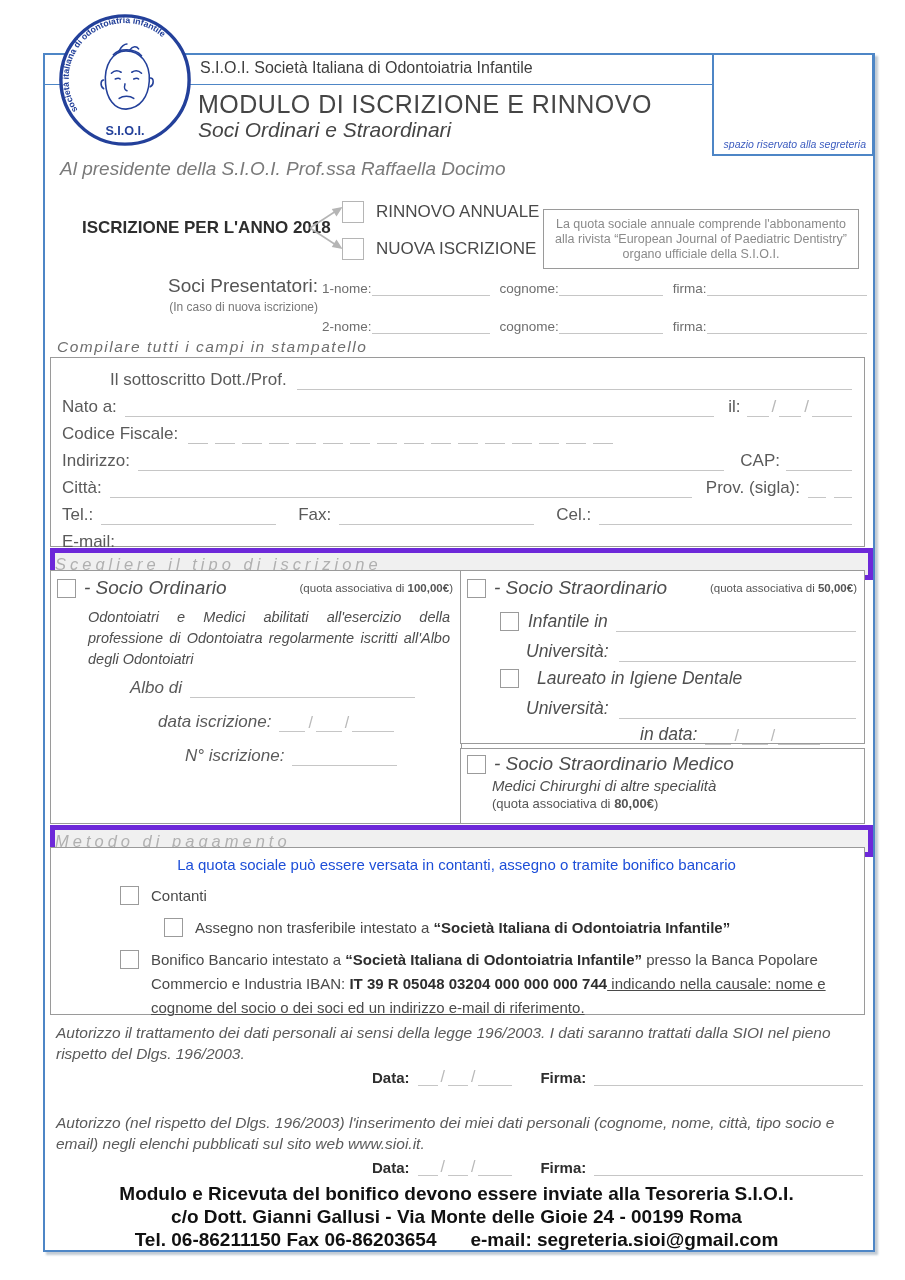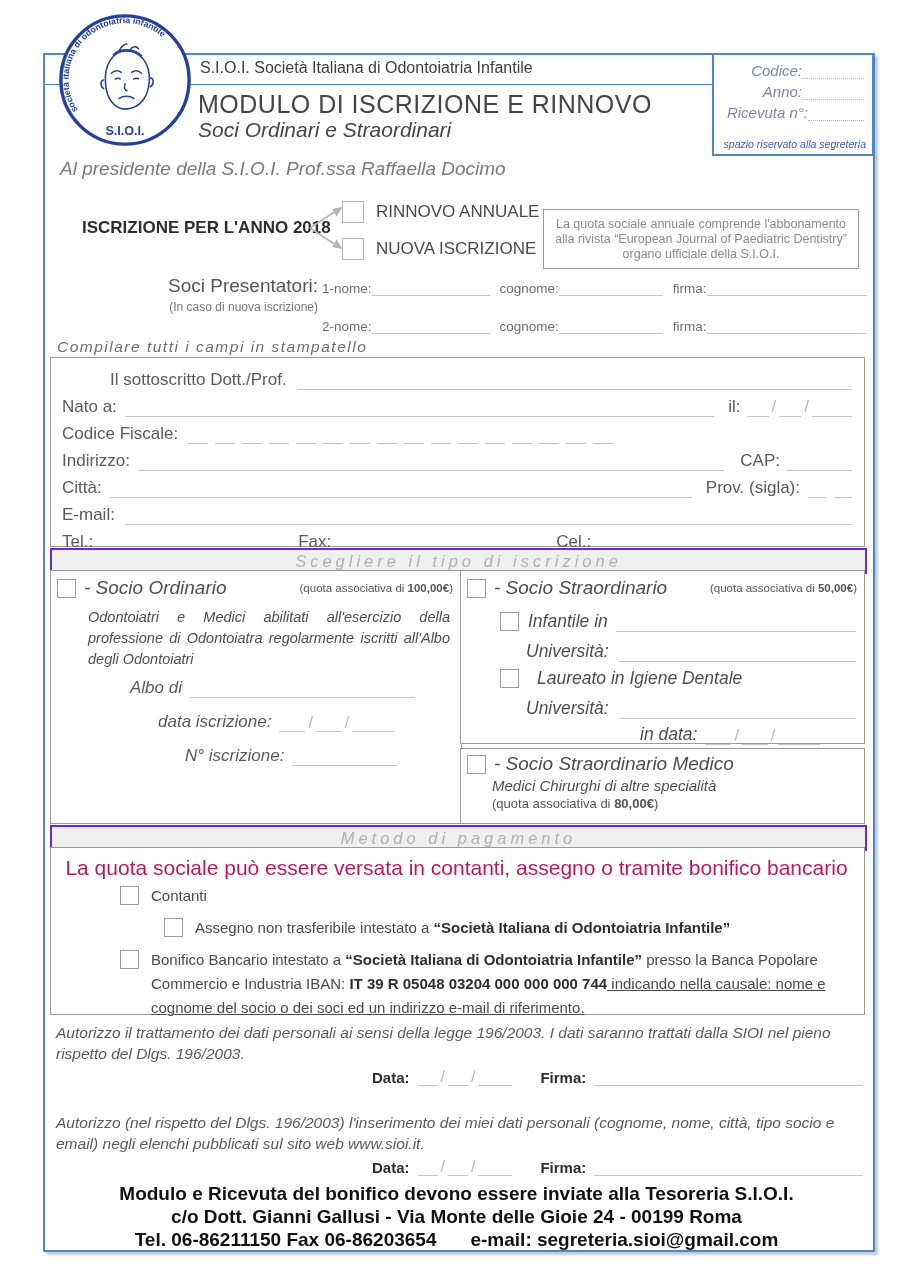--- a/index.html
+++ b/index.html
@@ -8,54 +8,40 @@
   .abs{position:absolute;}
   .row{display:flex;align-items:flex-end;}
   .fl{border-bottom:1px solid #c6c6c6;height:13px;}
   .grow{flex:1;}
   .it{font-style:italic;}
   .b{font-weight:bold;}
   .cb{width:17px;height:17px;border:1px solid #9b9b9b;background:#fff;flex:none;}
   .cb.big{width:20px;height:20px;}
   .slash{color:#b9b9b9;padding:0 3px;}
   .slot{border-bottom:1px solid #c6c6c6;height:13px;flex:none;}
-  .sectionbar{background:#f0f0f0;border:2px solid #6d28d9;display:flex;align-items:center;justify-content:center;
+  .sectionbar{background:#f0f0f0;border:5px solid #6d28d9;display:flex;align-items:center;
               font-style:italic;letter-spacing:4px;color:#b0b0b0;font-size:16.5px;}
   .gbox{border:1.5px solid #9a9a9a;background:#fff;}
   .pageborder{border:2px solid #4e86c6;box-shadow:3px 3px 2px rgba(120,140,160,.45);}
   .bluebox{border:2px solid #4e86c6;background:#fff;}
   .dotted{border-bottom:1.5px dotted #b9b9b9;height:12px;}
   .cfd{width:20px;border-bottom:1.5px solid #c2c2c2;height:12px;margin-right:7px;flex:none;}
   .lbl{white-space:nowrap;}
   .u{text-decoration:underline;}
 </style>
 </head>
 <body>
 
 <div class="page">
 
   <div class="abs pageborder" style="left:43px;top:53px;width:828px;height:1195px;"></div>
 
   <div class="abs" style="left:45px;top:84px;width:667px;height:0;border-top:1.5px solid #4e86c6;"></div>
 
   <div class="abs bluebox" style="left:712px;top:53px;width:158px;height:99px;">
-    <div style="position:absolute;right:8px;top:7px;width:142px;">
-      <div class="row" style="justify-content:flex-end;margin-bottom:4px;">
-        <span class="it lbl" style="font-size:15px;color:#7c87a3;">Codice:</span>
-        <span class="dotted" style="width:62px;"></span>
-      </div>
-      <div class="row" style="justify-content:flex-end;margin-bottom:4px;">
-        <span class="it lbl" style="font-size:15px;color:#7c87a3;">Anno:</span>
-        <span class="dotted" style="width:62px;"></span>
-      </div>
-      <div class="row" style="justify-content:flex-end;">
-        <span class="it lbl" style="font-size:15px;color:#7c87a3;">Ricevuta n°:</span>
-        <span class="dotted" style="width:56px;"></span>
-      </div>
-    </div>
     <div class="abs it" style="right:6px;bottom:4px;font-size:10.5px;color:#3b5bbf;white-space:nowrap;">spazio riservato alla segreteria</div>
   </div>
 
   <div class="abs" style="left:57px;top:12px;width:136px;height:136px;">
     <svg width="136" height="136" viewBox="0 0 140 140">
       <circle cx="70" cy="70" r="66" fill="#ffffff" stroke="#23409a" stroke-width="3.5"></circle>
       <path id="ringpath" d="M 25 106 A 58 58 0 1 1 115 106" fill="none"></path>
       <text font-size="9" font-weight="bold" fill="#23409a" font-family="Liberation Sans, sans-serif">
         <textPath href="#ringpath" startOffset="6">società italiana di odontoiatria infantile</textPath>
       </text>
@@ -173,31 +159,31 @@
       <span class="fl" style="width:66px;margin-left:6px;"></span>
     </div>
     <div class="row" style="height:27px;">
       <span class="lbl">Città:</span>
       <span class="fl grow" style="margin-left:8px;"></span>
       <span class="lbl" style="margin-left:14px;">Prov. (sigla):</span>
       <span class="slot" style="width:18px;margin-left:8px;"></span>
       <span class="slot" style="width:18px;margin-left:8px;"></span>
     </div>
     <div class="row" style="height:27px;">
-      <span class="lbl">E-mail:</span>
-      <span class="fl grow" style="margin-left:10px;"></span>
-    </div>
-    <div class="row" style="height:27px;">
       <span class="lbl">Tel.:</span>
       <span class="fl" style="width:175px;margin-left:8px;"></span>
       <span class="lbl" style="margin-left:22px;">Fax:</span>
       <span class="fl" style="width:195px;margin-left:8px;"></span>
       <span class="lbl" style="margin-left:22px;">Cel.:</span>
       <span class="fl grow" style="margin-left:8px;"></span>
     </div>
+    <div class="row" style="height:27px;">
+      <span class="lbl">E-mail:</span>
+      <span class="fl grow" style="margin-left:10px;"></span>
+    </div>
   </div>
 
   <div class="abs sectionbar" style="left:50px;top:548px;width:813px;height:22px;">
     <span>Scegliere il tipo di iscrizione</span>
   </div>
 
   <div class="abs gbox" style="left:50px;top:570px;width:410px;height:252px;"></div>
   <div class="abs gbox" style="left:460px;top:570px;width:403px;height:172px;"></div>
   <div class="abs gbox" style="left:460px;top:748px;width:403px;height:74px;"></div>
 
@@ -267,21 +253,21 @@
   </div>
   <div class="abs it" style="left:492px;top:777px;font-size:15px;color:#4e4e4e;">Medici Chirurghi di altre specialità</div>
   <div class="abs" style="left:492px;top:796px;font-size:13px;color:#555;">
     <span>(quota associativa di </span><span class="b">80,00€</span><span>)</span>
   </div>
 
   <div class="abs sectionbar" style="left:50px;top:825px;width:813px;height:22px;">
     <span>Metodo di pagamento</span>
   </div>
   <div class="abs gbox" style="left:50px;top:847px;width:813px;height:166px;"></div>
-  <div class="abs" style="left:60px;top:856px;width:793px;text-align:center;font-size:21px;color:#be185d;">La quota sociale può essere versata in contanti, assegno o tramite bonifico bancario</div>
+  <div class="abs" style="left:60px;top:856px;width:793px;text-align:center;font-size:15px;color:#1d4ed8;">La quota sociale può essere versata in contanti, assegno o tramite bonifico bancario</div>
   <div class="abs row" style="left:120px;top:886px;align-items:center;">
     <span class="cb"></span>
     <span style="font-size:15px;color:#4a4a4a;margin-left:12px;">Contanti</span>
   </div>
   <div class="abs row" style="left:120px;top:918px;align-items:center;padding-left:44px;">
     <span class="cb"></span>
     <span style="font-size:15px;color:#4a4a4a;margin-left:12px;">
       <span>Assegno non trasferibile intestato a </span><span class="b" style="color:#2e2e2e;">“Società Italiana di Odontoiatria Infantile”</span>
     </span>
   </div>

